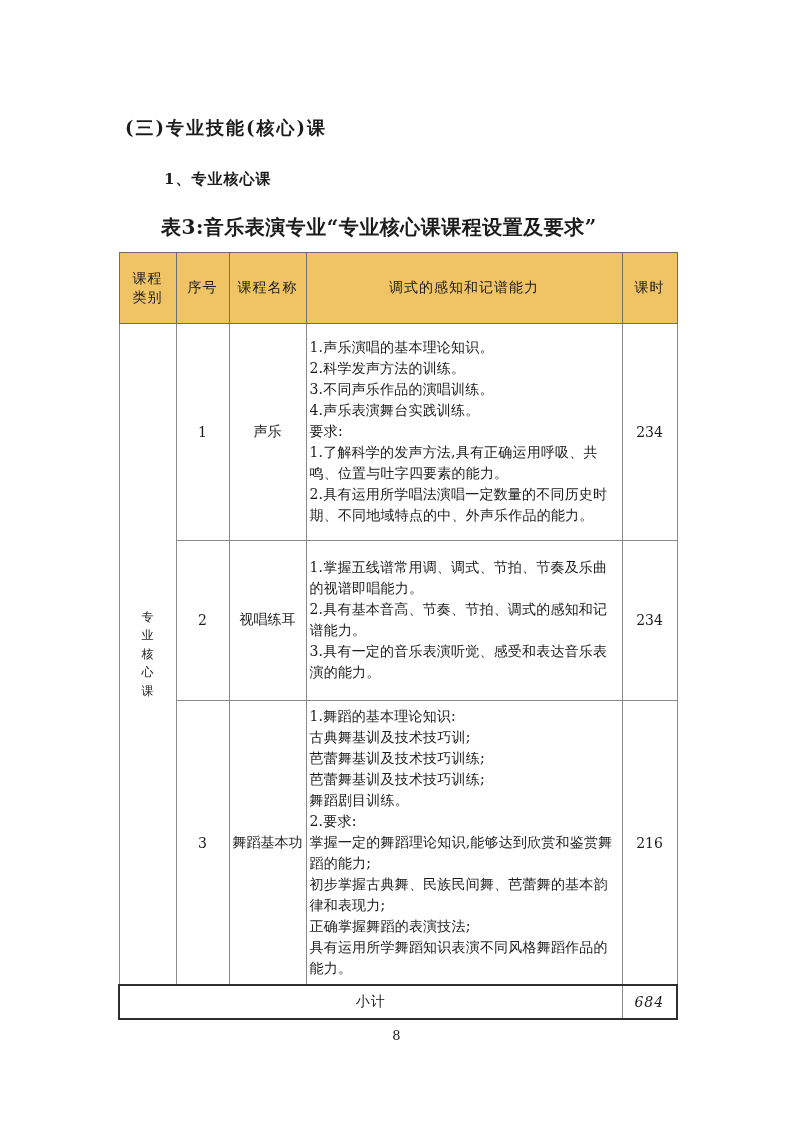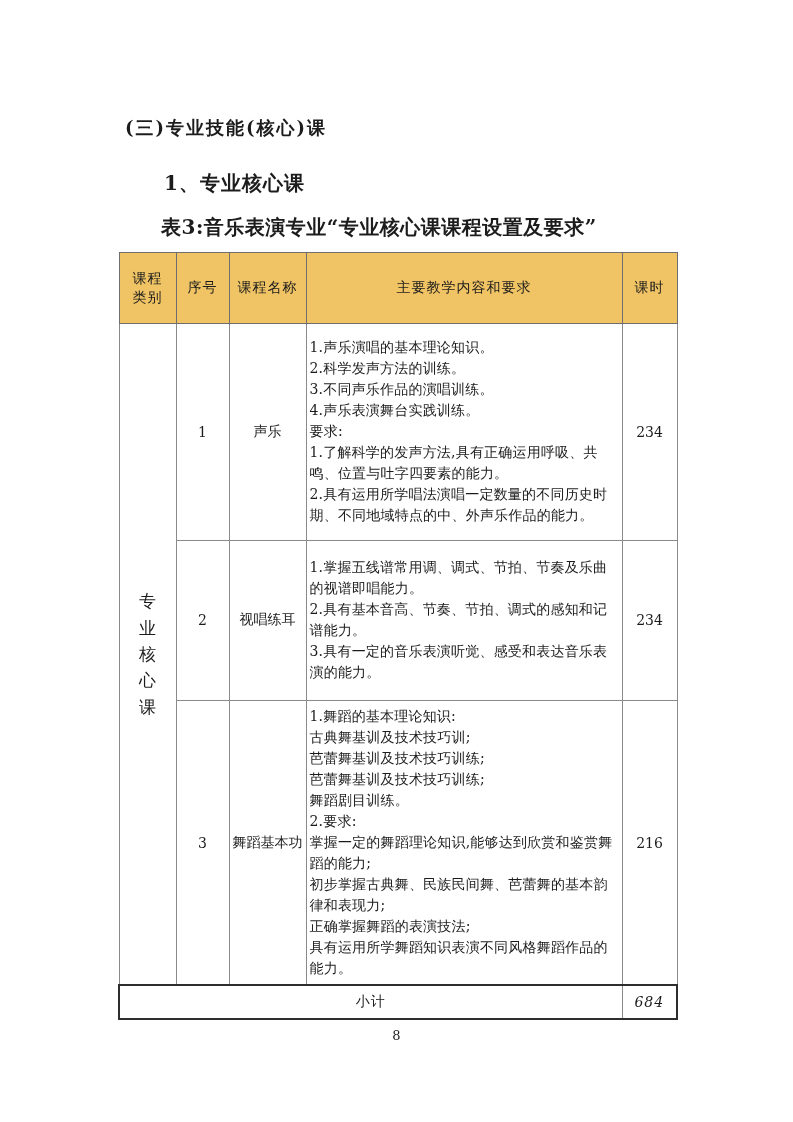--- a/index.html
+++ b/index.html
@@ -18,21 +18,21 @@
     font-family:"DejaVu Serif","Liberation Serif",serif;
     color:var(--text-color);
     overflow:hidden;
   }
   .h1{
     position:absolute;left:125px;top:116px;
     font-size:18px;font-weight:bold;letter-spacing:2px;
   }
   .h2{
     position:absolute;left:164px;top:170px;
-    font-size:20px;font-weight:600;letter-spacing:1px;
+    font-size:15px;font-weight:600;letter-spacing:1px;
   }
   .caption{
     position:absolute;left:161px;top:214px;
     font-size:20px;font-weight:bold;letter-spacing:0.5px;
   }
   table.course{
     position:absolute;left:118px;top:252px;
     width:558px;
     border-collapse:collapse;
     table-layout:fixed;
@@ -59,21 +59,21 @@
     word-break:break-all;
     line-height:1.35;
   }
   td.center{text-align:center;}
   td.cat{text-align:center;}
   .vert{
     width:1.1em;
     margin:0 auto;
     word-break:break-all;
     line-height:1.55;
-    font-size:17px;
+    font-size:12px;
     letter-spacing:0;
   }
   td.content{
     padding:3px 2px 3px 3px;
     text-align:left;
     line-height:21px;
     letter-spacing:0.2px;
   }
   tr.r1{height:217px;}
   tr.r2{height:160px;}
@@ -109,21 +109,21 @@
       <col style="width:316px">
       <col style="width:55px">
     </colgroup>
     <tbody>
       <tr class="head">
         <th>
             <div class="wrap2">课程类别</div>
           </th>
         <th>序号</th>
         <th>课程名称</th>
-        <th>主要教学内容和要求</th>
+        <th>调式的感知和记谱能力</th>
         <th>课时</th>
       </tr>
 
       <tr class="r1">
         <td class="cat" rowspan="3">
           <div class="vert">专业核心课</div>
         </td>
         <td class="center">1</td>
         <td class="center">声乐</td>
         <td class="content">

